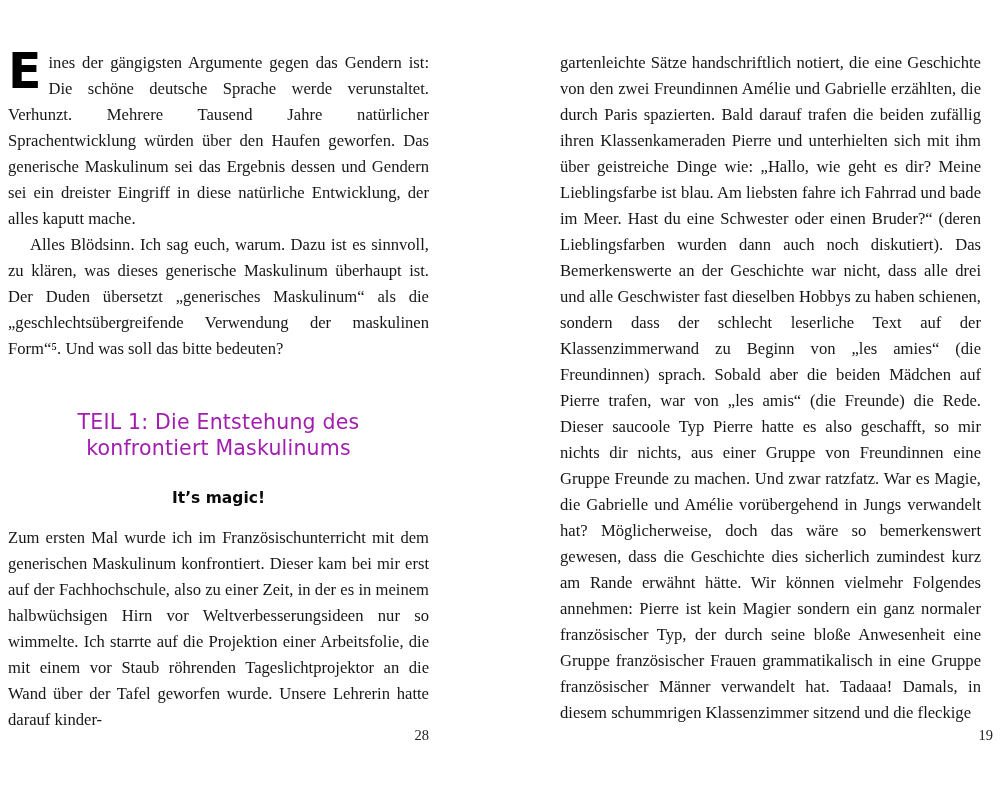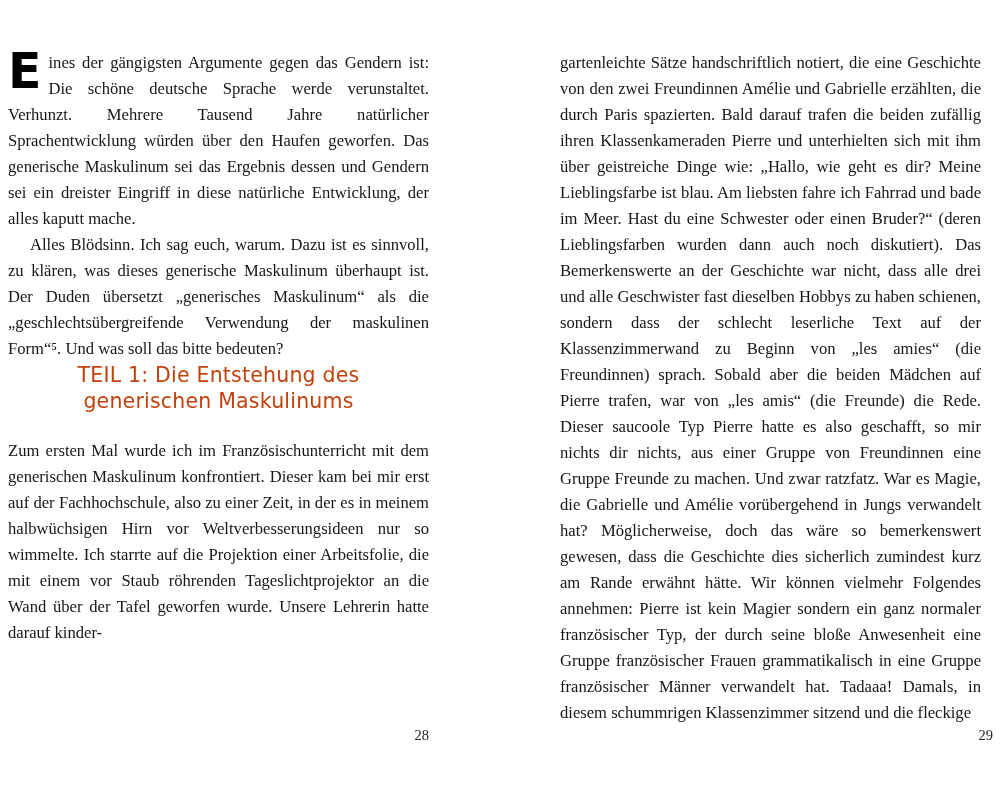--- a/index.html
+++ b/index.html
@@ -36,27 +36,28 @@
     float: left;
     font-family: "DejaVu Sans", sans-serif;
     font-weight: bold;
     font-size: 49px;
     line-height: 40px;
     padding: 2px 7px 0 0;
     color: #000000;
   }
 
   .chapter-heading {
+    margin-top: 47px;
     margin-bottom: 24px;
     text-align: center;
     font-family: "DejaVu Sans", sans-serif;
     font-size: 20.5px;
     line-height: 26px;
     letter-spacing: 0.2px;
-    color: #c2410c;
+    color: #a21caf;
   }
 
   .subheading {
     text-align: center;
     font-family: "DejaVu Sans", sans-serif;
     font-weight: bold;
     font-size: 15.5px;
     margin-bottom: 14px;
     color: #0b0b0b;
   }
@@ -76,27 +77,28 @@
 <body>
 
 <div class="spread">
 
   <div class="page page-left body-text">
     <p class="dropcap">Eines der gängigsten Argumente gegen das Gendern ist: Die schöne deutsche Sprache werde verunstaltet. Verhunzt. Mehrere Tausend Jahre natürlicher Sprachentwicklung würden über den Haufen geworfen. Das generische Maskulinum sei das Ergebnis dessen und Gendern sei ein dreister Eingriff in diese natürliche Entwicklung, der alles kaputt mache.</p>
     <p class="indent">Alles Blödsinn. Ich sag euch, warum. Dazu ist es sinnvoll, zu klären, was dieses generische Maskulinum überhaupt ist. Der Duden übersetzt „generisches Maskulinum“ als die „geschlechtsübergreifende Verwendung der maskulinen Form“⁵. Und was soll das bitte bedeuten?</p>
 
     <div class="chapter-heading">
       <div>TEIL 1: Die Entstehung des</div>
-      <div>generischen Maskulinums</div>
+      <div>konfrontiert Maskulinums</div>
     </div>
 
+    <div class="subheading">It’s magic!</div>
 
     <p>Zum ersten Mal wurde ich im Französischunterricht mit dem generischen Maskulinum konfrontiert. Dieser kam bei mir erst auf der Fachhochschule, also zu einer Zeit, in der es in meinem halbwüchsigen Hirn vor Weltverbesserungsideen nur so wimmelte. Ich starrte auf die Projektion einer Arbeitsfolie, die mit einem vor Staub röhrenden Tageslichtprojektor an die Wand über der Tafel geworfen wurde. Unsere Lehrerin hatte darauf kinder-</p>
   </div>
 
   <div class="page page-right body-text">
     <p>gartenleichte Sätze handschriftlich notiert, die eine Geschichte von den zwei Freundinnen Amélie und Gabrielle erzählten, die durch Paris spazierten. Bald darauf trafen die beiden zufällig ihren Klassenkameraden Pierre und unterhielten sich mit ihm über geistreiche Dinge wie: „Hallo, wie geht es dir? Meine Lieblingsfarbe ist blau. Am liebsten fahre ich Fahrrad und bade im Meer. Hast du eine Schwester oder einen Bruder?“ (deren Lieblingsfarben wurden dann auch noch diskutiert). Das Bemerkenswerte an der Geschichte war nicht, dass alle drei und alle Geschwister fast dieselben Hobbys zu haben schienen, sondern dass der schlecht leserliche Text auf der Klassenzimmerwand zu Beginn von „les amies“ (die Freundinnen) sprach. Sobald aber die beiden Mädchen auf Pierre trafen, war von „les amis“ (die Freunde) die Rede. Dieser saucoole Typ Pierre hatte es also geschafft, so mir nichts dir nichts, aus einer Gruppe von Freundinnen eine Gruppe Freunde zu machen. Und zwar ratzfatz. War es Magie, die Gabrielle und Amélie vorübergehend in Jungs verwandelt hat? Möglicherweise, doch das wäre so bemerkenswert gewesen, dass die Geschichte dies sicherlich zumindest kurz am Rande erwähnt hätte. Wir können vielmehr Folgendes annehmen: Pierre ist kein Magier sondern ein ganz normaler französischer Typ, der durch seine bloße Anwesenheit eine Gruppe französischer Frauen grammatikalisch in eine Gruppe französischer Männer verwandelt hat. Tadaaa! Damals, in diesem schummrigen Klassenzimmer sitzend und die fleckige</p>
   </div>
 
   <div class="page-number page-number-left">28</div>
-  <div class="page-number page-number-right">29</div>
+  <div class="page-number page-number-right">19</div>
 
 </div>
 
 </body></html>

